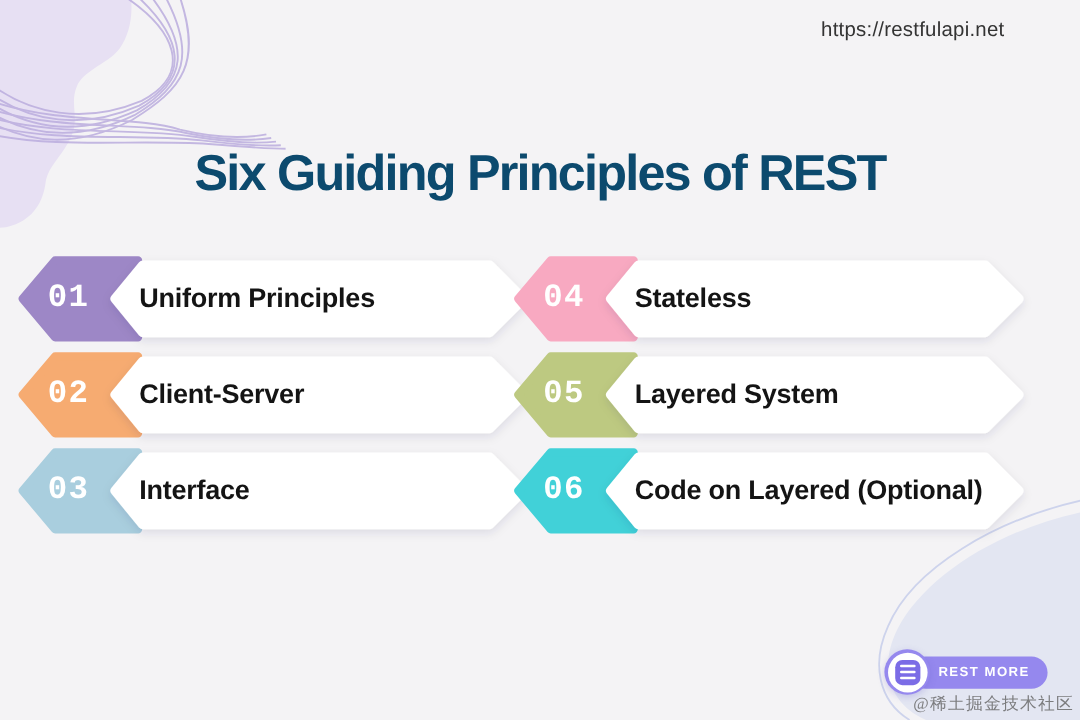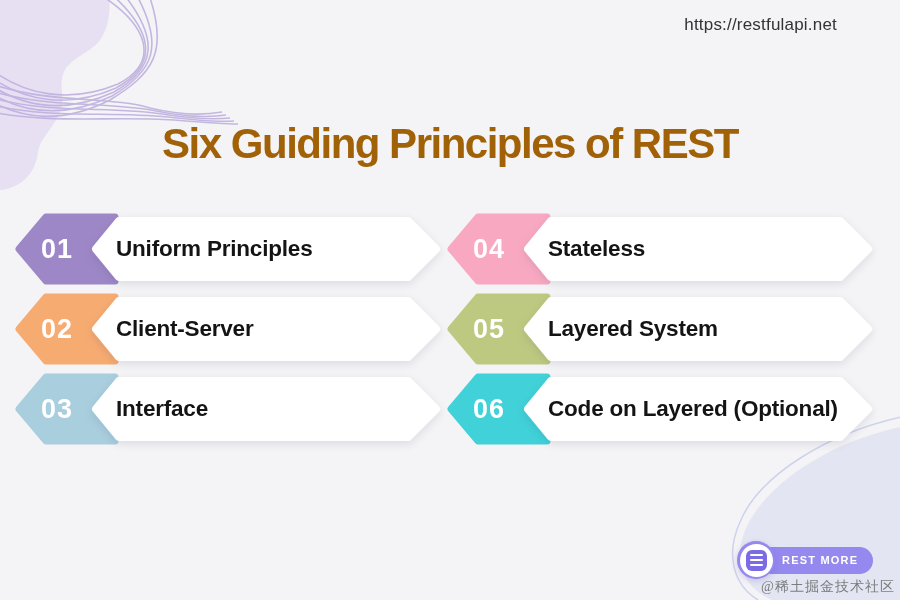--- a/index.html
+++ b/index.html
@@ -9,41 +9,41 @@
     font-family:"Liberation Sans",sans-serif;
   }
   .bg-decor{position:absolute;inset:0;width:900px;height:600px;}
 
   .site-url{
     position:absolute;top:15px;right:63px;
     font-size:17px;color:#333;letter-spacing:.2px;
   }
   .title{
     position:absolute;top:120px;left:0;width:100%;margin:0;
-    text-align:center;font-size:42px;font-weight:900;color:#a16207;
+    text-align:center;font-size:42px;font-weight:900;color:#0c4a6e;
     letter-spacing:-1.5px;
   }
 
   .row{position:absolute;width:424px;height:74px;}
-  .row-l{left:16px;}  .row-r{left:448px;}
+  .row-l{left:16px;}  .row-r{left:429px;}
   .row-1{top:212px;}  .row-2{top:292px;}  .row-3{top:372px;}
   .row svg{position:absolute;inset:0;overflow:visible;}
   .badge-shape{
     fill:var(--badge,#999);stroke:var(--badge,#999);
     stroke-width:7;stroke-linejoin:round;stroke-linecap:round;
   }
   .banner-shape{
     fill:#ffffff;stroke:#ffffff;
     stroke-width:8;stroke-linejoin:round;
     filter:url(#bannerShadow);
   }
   .num{
     position:absolute;left:14px;top:0;width:54px;height:74px;
     display:flex;align-items:center;justify-content:center;
-    color:#fff;font-size:27px;font-weight:700;letter-spacing:1px;
+    color:#fff;font-size:27px;font-weight:700;letter-spacing:1px;font-family:Liberation Mono, monospace;
   }
   .label{
     position:absolute;left:100px;right:2px;top:0;height:74px;
     display:flex;align-items:center;
     color:#141414;font-size:22.5px;font-weight:800;
     white-space:nowrap;letter-spacing:-.2px;
   }
 
   .readmore{
     position:absolute;left:737px;top:541px;

